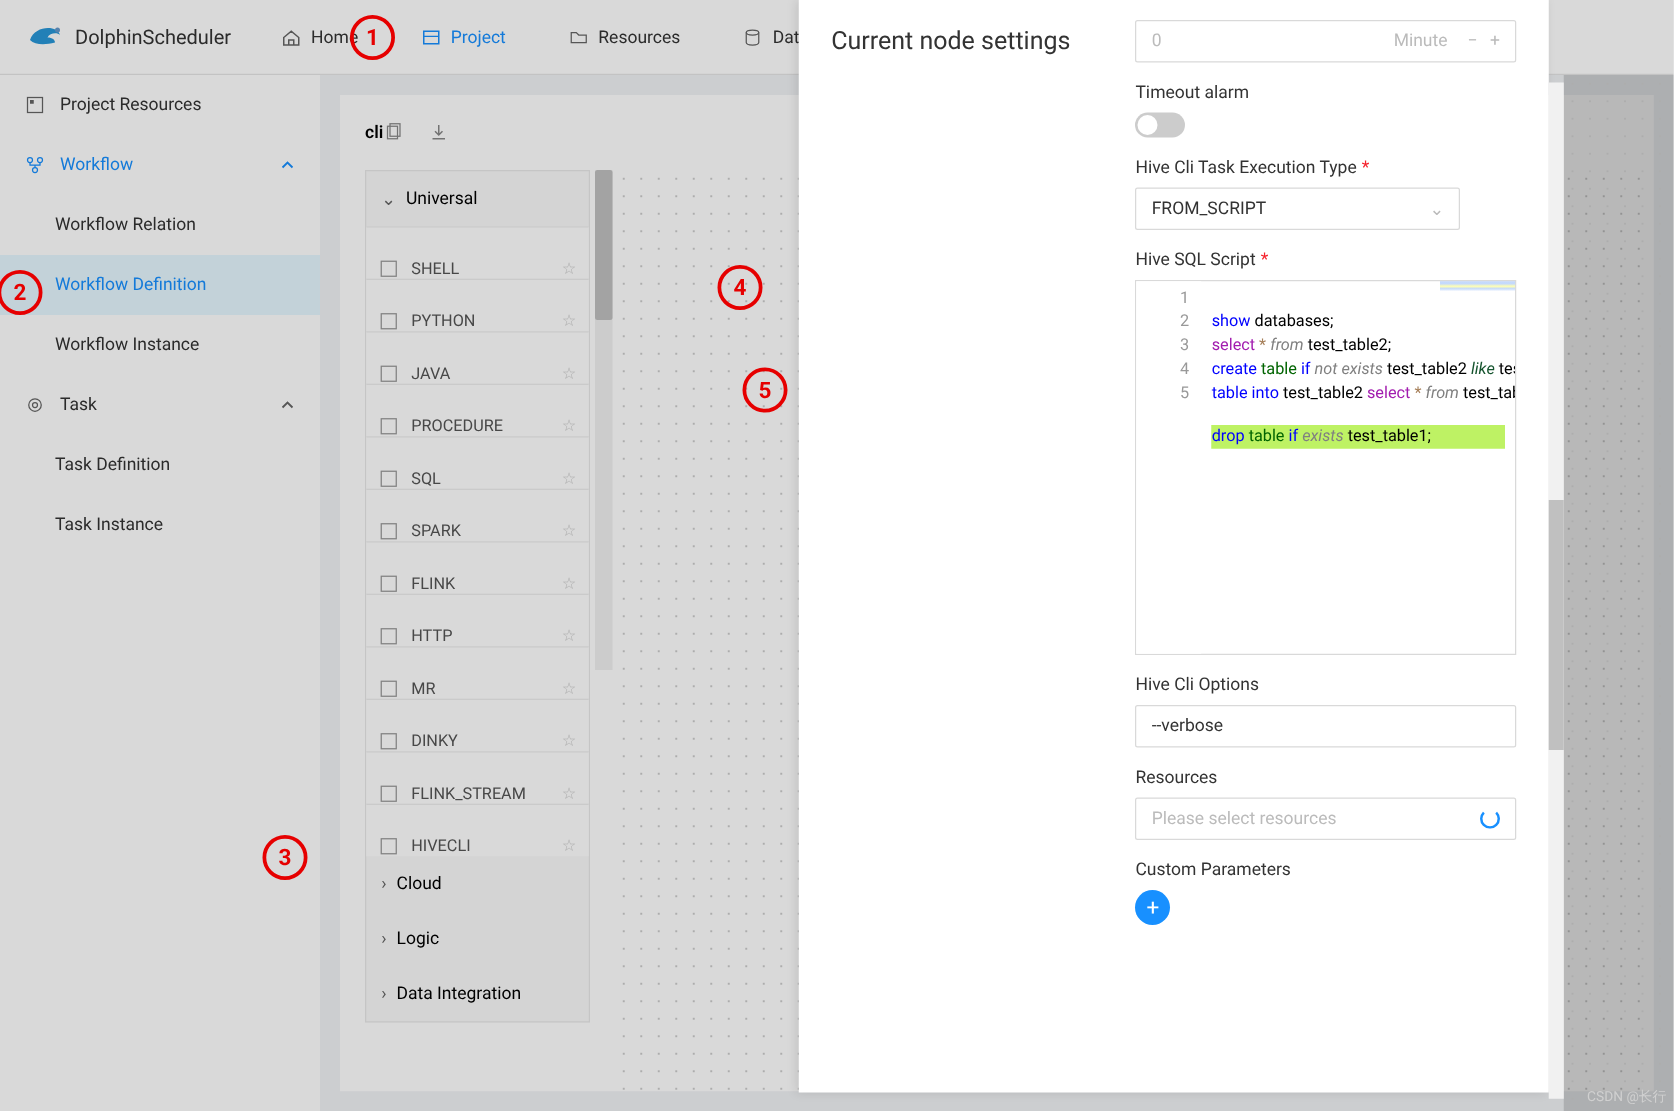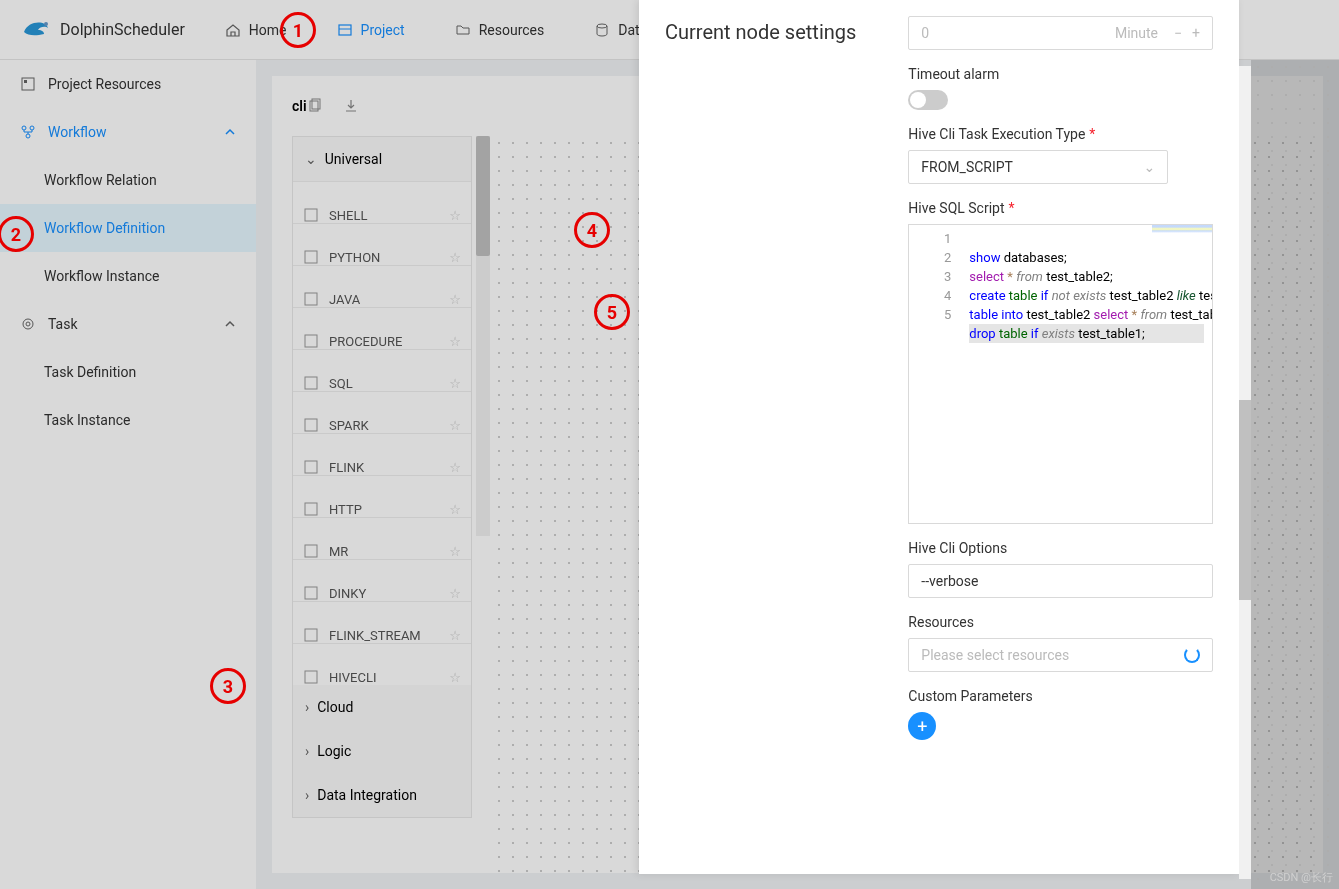--- a/index.html
+++ b/index.html
@@ -70,21 +70,21 @@
 .select .chev-down { margin-left: auto; color: #bbb; }
 .input.full { width: 100%; }
 .input.placeholder { color: #bbb; }
 
 
 .editor { border: 1px solid #d9d9d9; height: 300px; display: flex; font-family: "Courier New", monospace; font-size: 13px; position: relative; background: #fff; }
 .gutter { width: 52px; text-align: right; padding: 4px 10px 4px 4px; color: #999; background: #fff; border-right: 0; }
 .gutter div { height: 19px; line-height: 19px; }
 .code { padding: 4px 8px; white-space: pre; line-height: 19px; overflow: hidden; flex:1;}
 .code .line { height: 19px; }
-.hl-line { background: #e5e5e5; display: block; }
+.hl-line { background: #bef264; display: block; margin-top: 16px; }
 .kw-show { color: #0000ff; }
 .kw-sel { color: #a21caf; }
 .kw-cre { color: #0000ff; }
 .kw-tab { color: #006400; }
 .kw-if  { color: #0000ff; }
 .kw-not { color: #808080; font-style: italic; }
 .kw-ex  { color: #808080; font-style: italic; }
 .kw-like{ color: #14532d; font-style: italic; }
 .kw-ins { color: #0000ff; }
 .kw-into{ color: #0000ff; }

